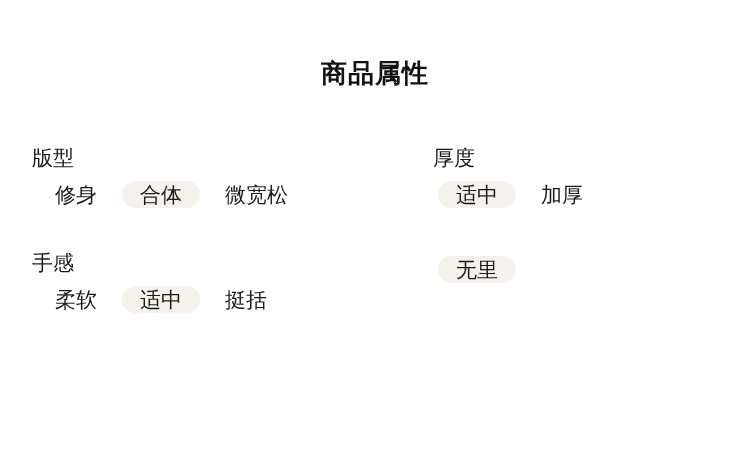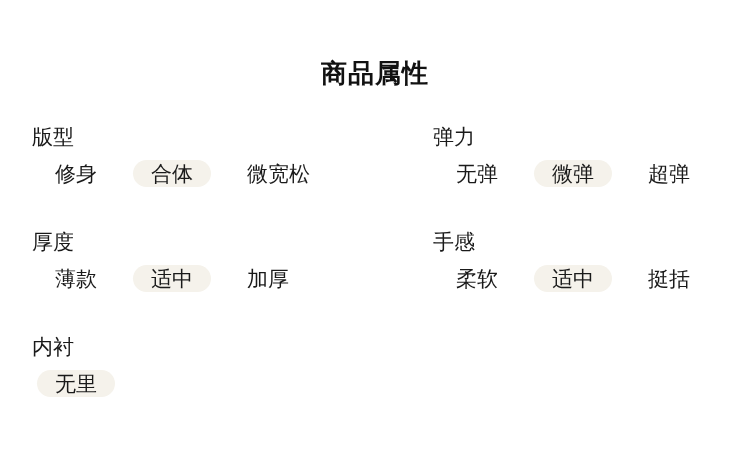--- a/index.html
+++ b/index.html
@@ -19,35 +19,35 @@
     text-align: center;
     font-size: 26px;
     line-height: 30px;
     font-weight: bold;
     color: #111111;
     letter-spacing: 1px;
   }
   .attr-grid {
     display: grid;
     grid-template-columns: 401px 1fr;
-    margin-top: 34px;
+    margin-top: 55px;
   }
   .attr-group {
     padding-left: 32px;
     margin-bottom: 40px;
   }
   .attr-label {
     font-size: 21px;
     line-height: 30px;
     color: #1a1a1a;
   }
   .attr-options {
     display: flex;
     align-items: center;
-    gap: 18px;
+    gap: 7px;
     margin-left: 5px;
     margin-top: 8px;
   }
   .attr-option {
     display: inline-block;
     font-size: 21px;
     line-height: 21px;
     color: #1a1a1a;
     padding: 3px 18px;
     border-radius: 14px;
@@ -68,55 +68,43 @@
     <div class="attr-label">版型</div>
     <div class="attr-options">
   <span class="attr-option">修身</span>
 
   <span class="attr-option selected">合体</span>
 
   <span class="attr-option">微宽松</span>
 </div>
   </div>
 
-  <div class="attr-group">
-    <div class="attr-label">弹力</div>
-    <div class="attr-options">
-  <span class="attr-option">无弹</span>
-
-  <span class="attr-option selected">微弹</span>
-
-  <span class="attr-option">超弹</span>
-</div>
-  </div>
 
   <div class="attr-group">
     <div class="attr-label">厚度</div>
     <div class="attr-options">
-  <span class="attr-option">薄款</span>
 
   <span class="attr-option selected">适中</span>
 
   <span class="attr-option">加厚</span>
 </div>
   </div>
 
   <div class="attr-group">
     <div class="attr-label">手感</div>
     <div class="attr-options">
   <span class="attr-option">柔软</span>
 
   <span class="attr-option selected">适中</span>
 
   <span class="attr-option">挺括</span>
 </div>
   </div>
 
   <div class="attr-group">
-    <div class="attr-label">内衬</div>
     <div class="attr-options">
   <span class="attr-option selected">无里</span>
 
 
 </div>
   </div>
 
 </div>
 </div>
 

